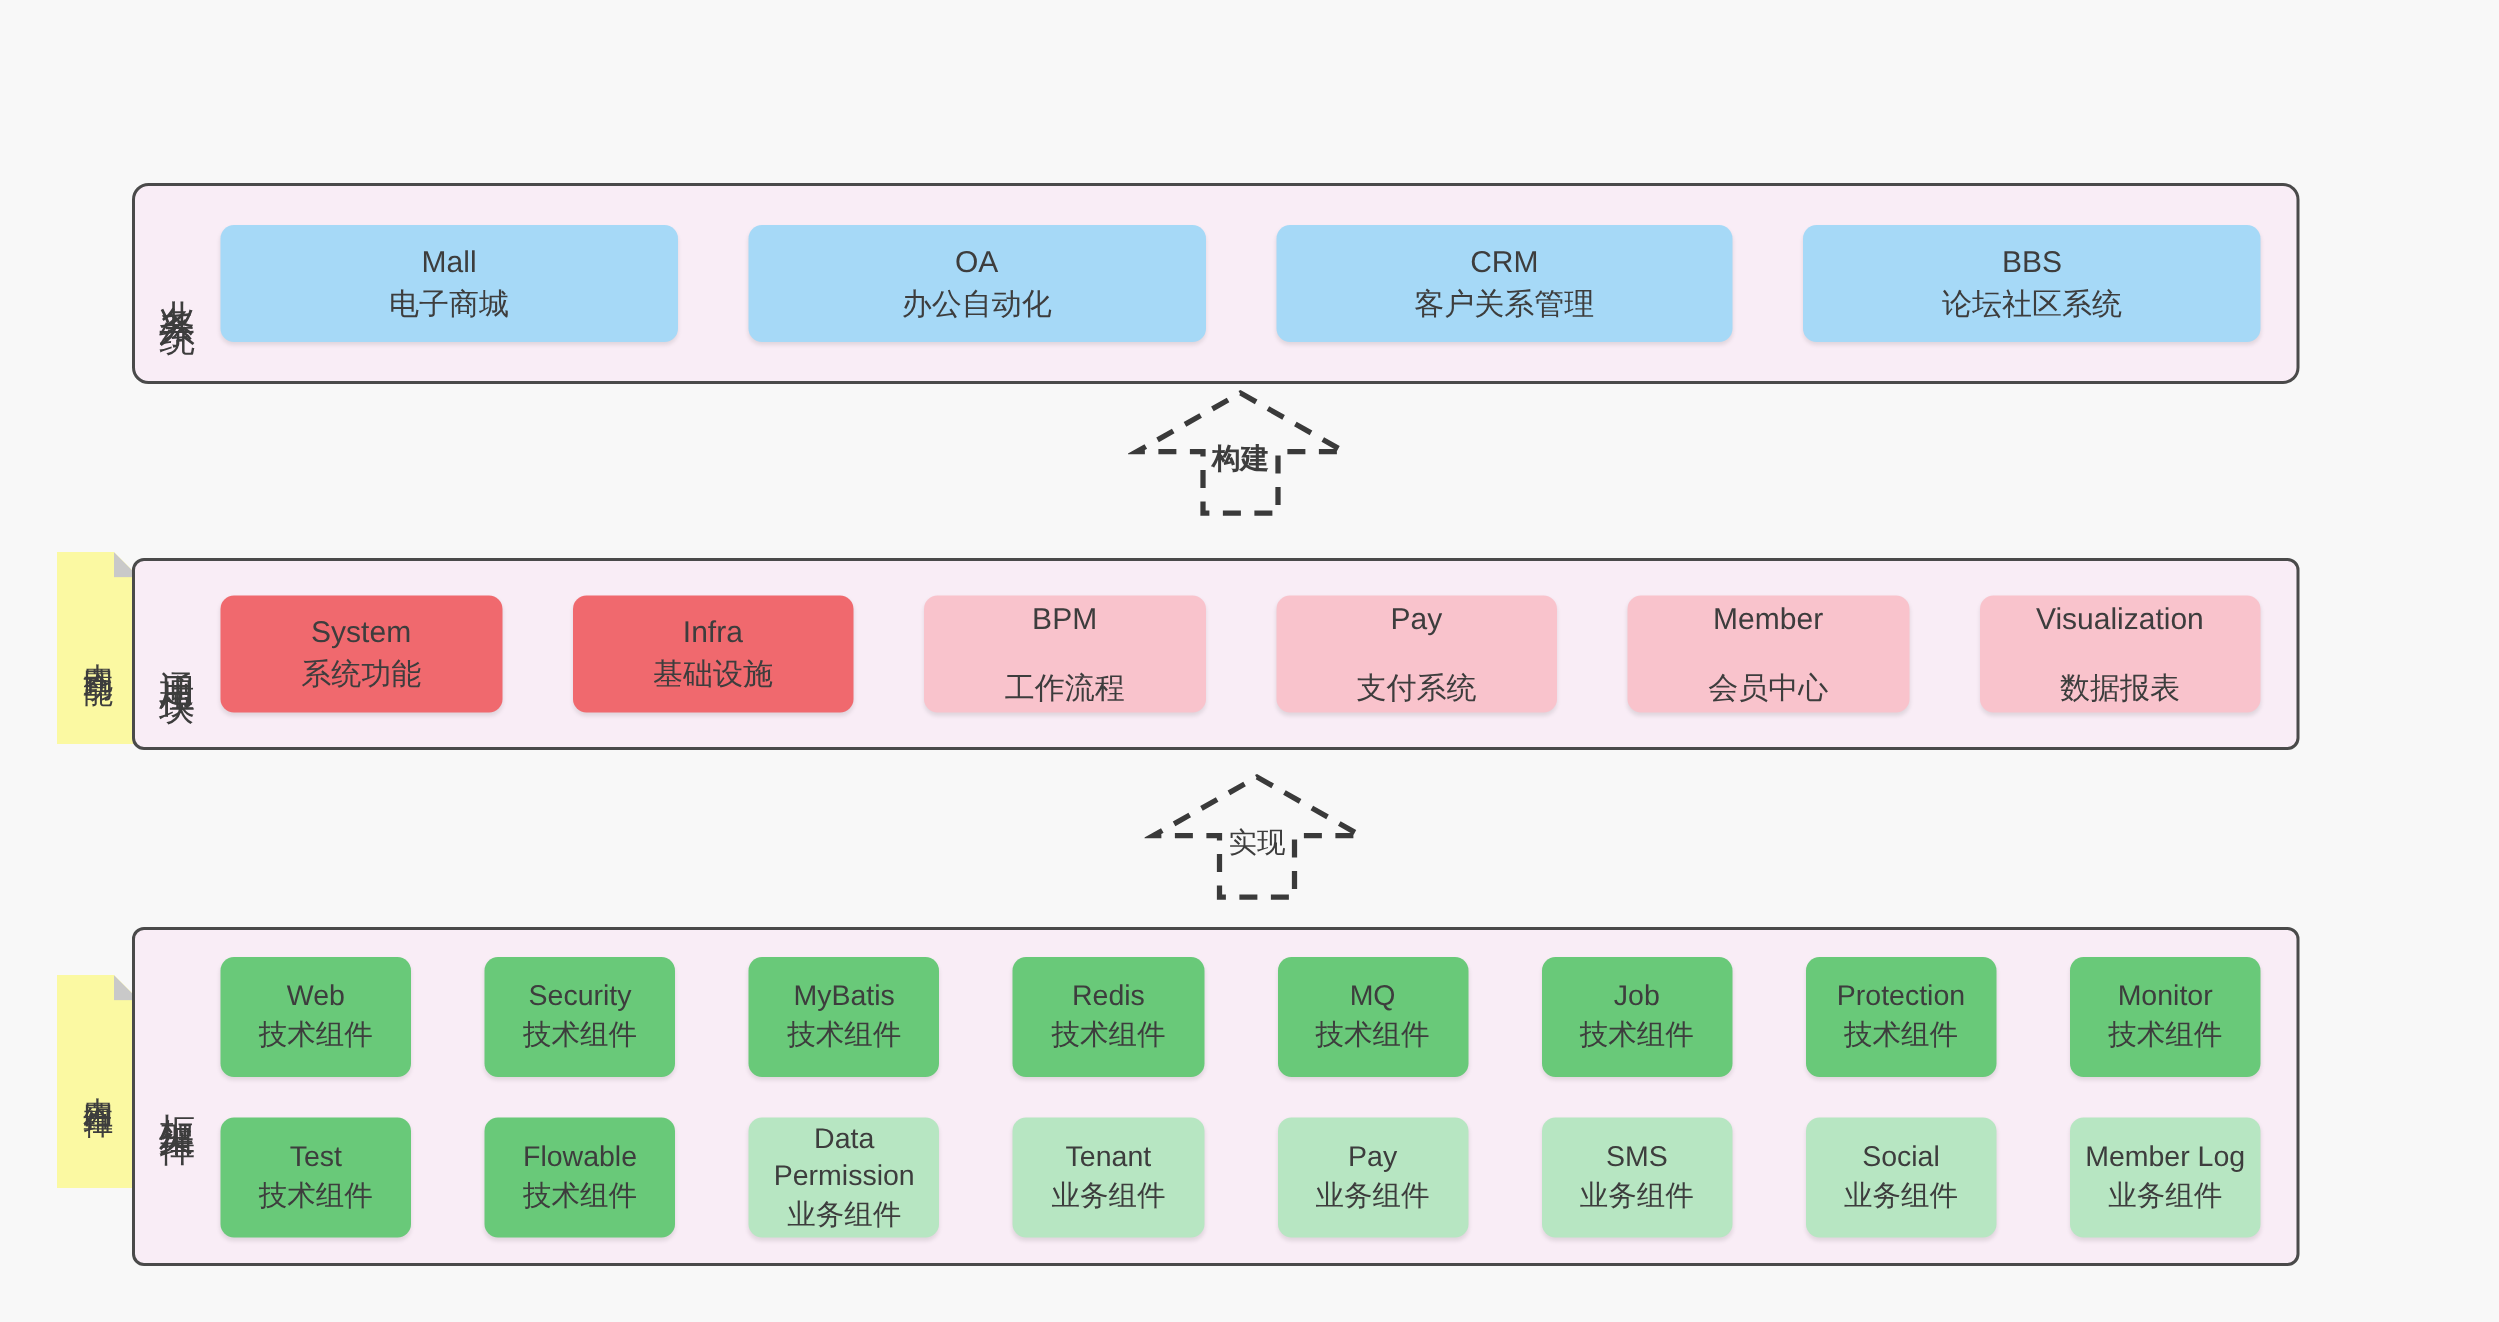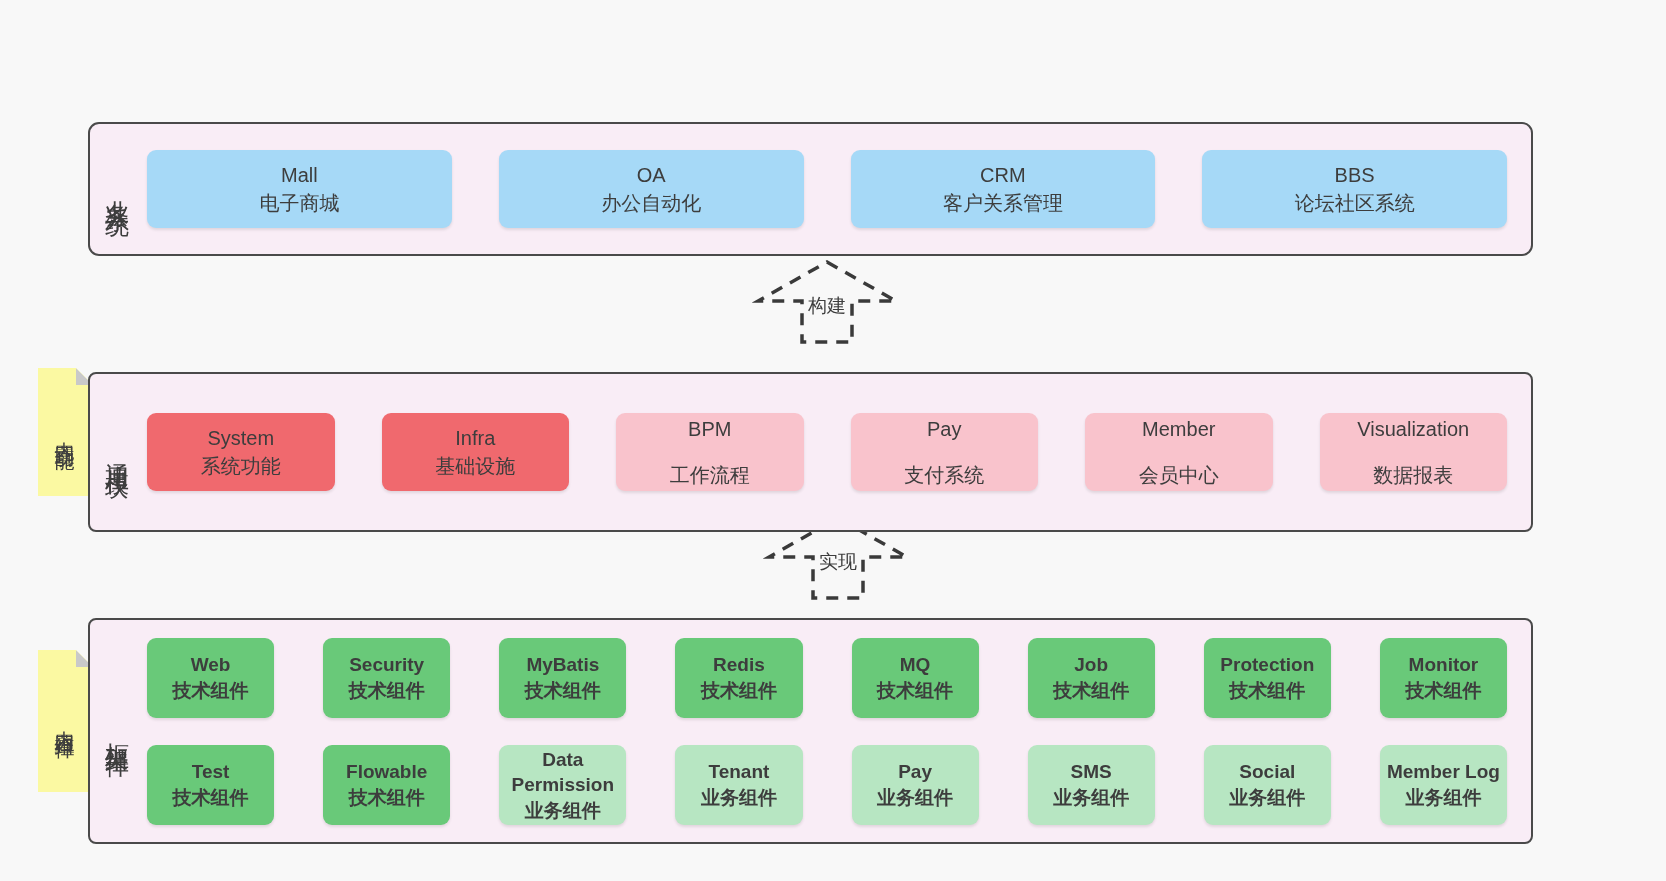--- a/index.html
+++ b/index.html
@@ -34,21 +34,21 @@
     position:absolute;left:57px;right:24px;top:50%;
     transform:translateY(-50%);
     display:flex;gap:47px;
   }
   .band3-rows{
     position:absolute;inset:0;
     box-sizing:border-box;
     padding:18px 24px 17px 57px;
     display:flex;flex-direction:column;justify-content:space-between;
   }
-  .b3row{display:flex;gap:49px;font-weight:bold;}
+  .b3row{display:flex;gap:49px;}
   
   .box{
     flex:1;height:78px;
     border-radius:9px;
     display:flex;flex-direction:column;
     align-items:center;justify-content:center;
     text-align:center;
     font-size:20px;line-height:1.42;
     color:var(--text,#3d3d3d);
     box-shadow:0 2px 3px rgba(0,0,0,0.10);
@@ -90,23 +90,23 @@
   .arrow-label{
     position:absolute;left:50%;top:38px;
     transform:translateX(-50%);
     background:var(--page-bg,#f8f8f8);
     padding:1px 3px;
     font-size:19px;color:var(--text,#3d3d3d);
     white-space:nowrap;
   }
   
   #band1{top:122px;height:134px;border-radius:11px;}
-  #band2{top:372px;height:160px;}
+  #band2{top:372px;height:128px;}
   #band3{top:618px;height:226px;}
-  #arrow1{left:752px;top:254px;}
+  #arrow1{left:752px;top:254px;font-weight:bold;}
   #arrow2{left:763px;top:510px;}
   #sticky1{top:368px;height:128px;}
   #sticky2{top:650px;height:142px;}
 </style>
 </head>
 <body>
 
 <div class="canvas">
 
   <section class="band" id="band1">

